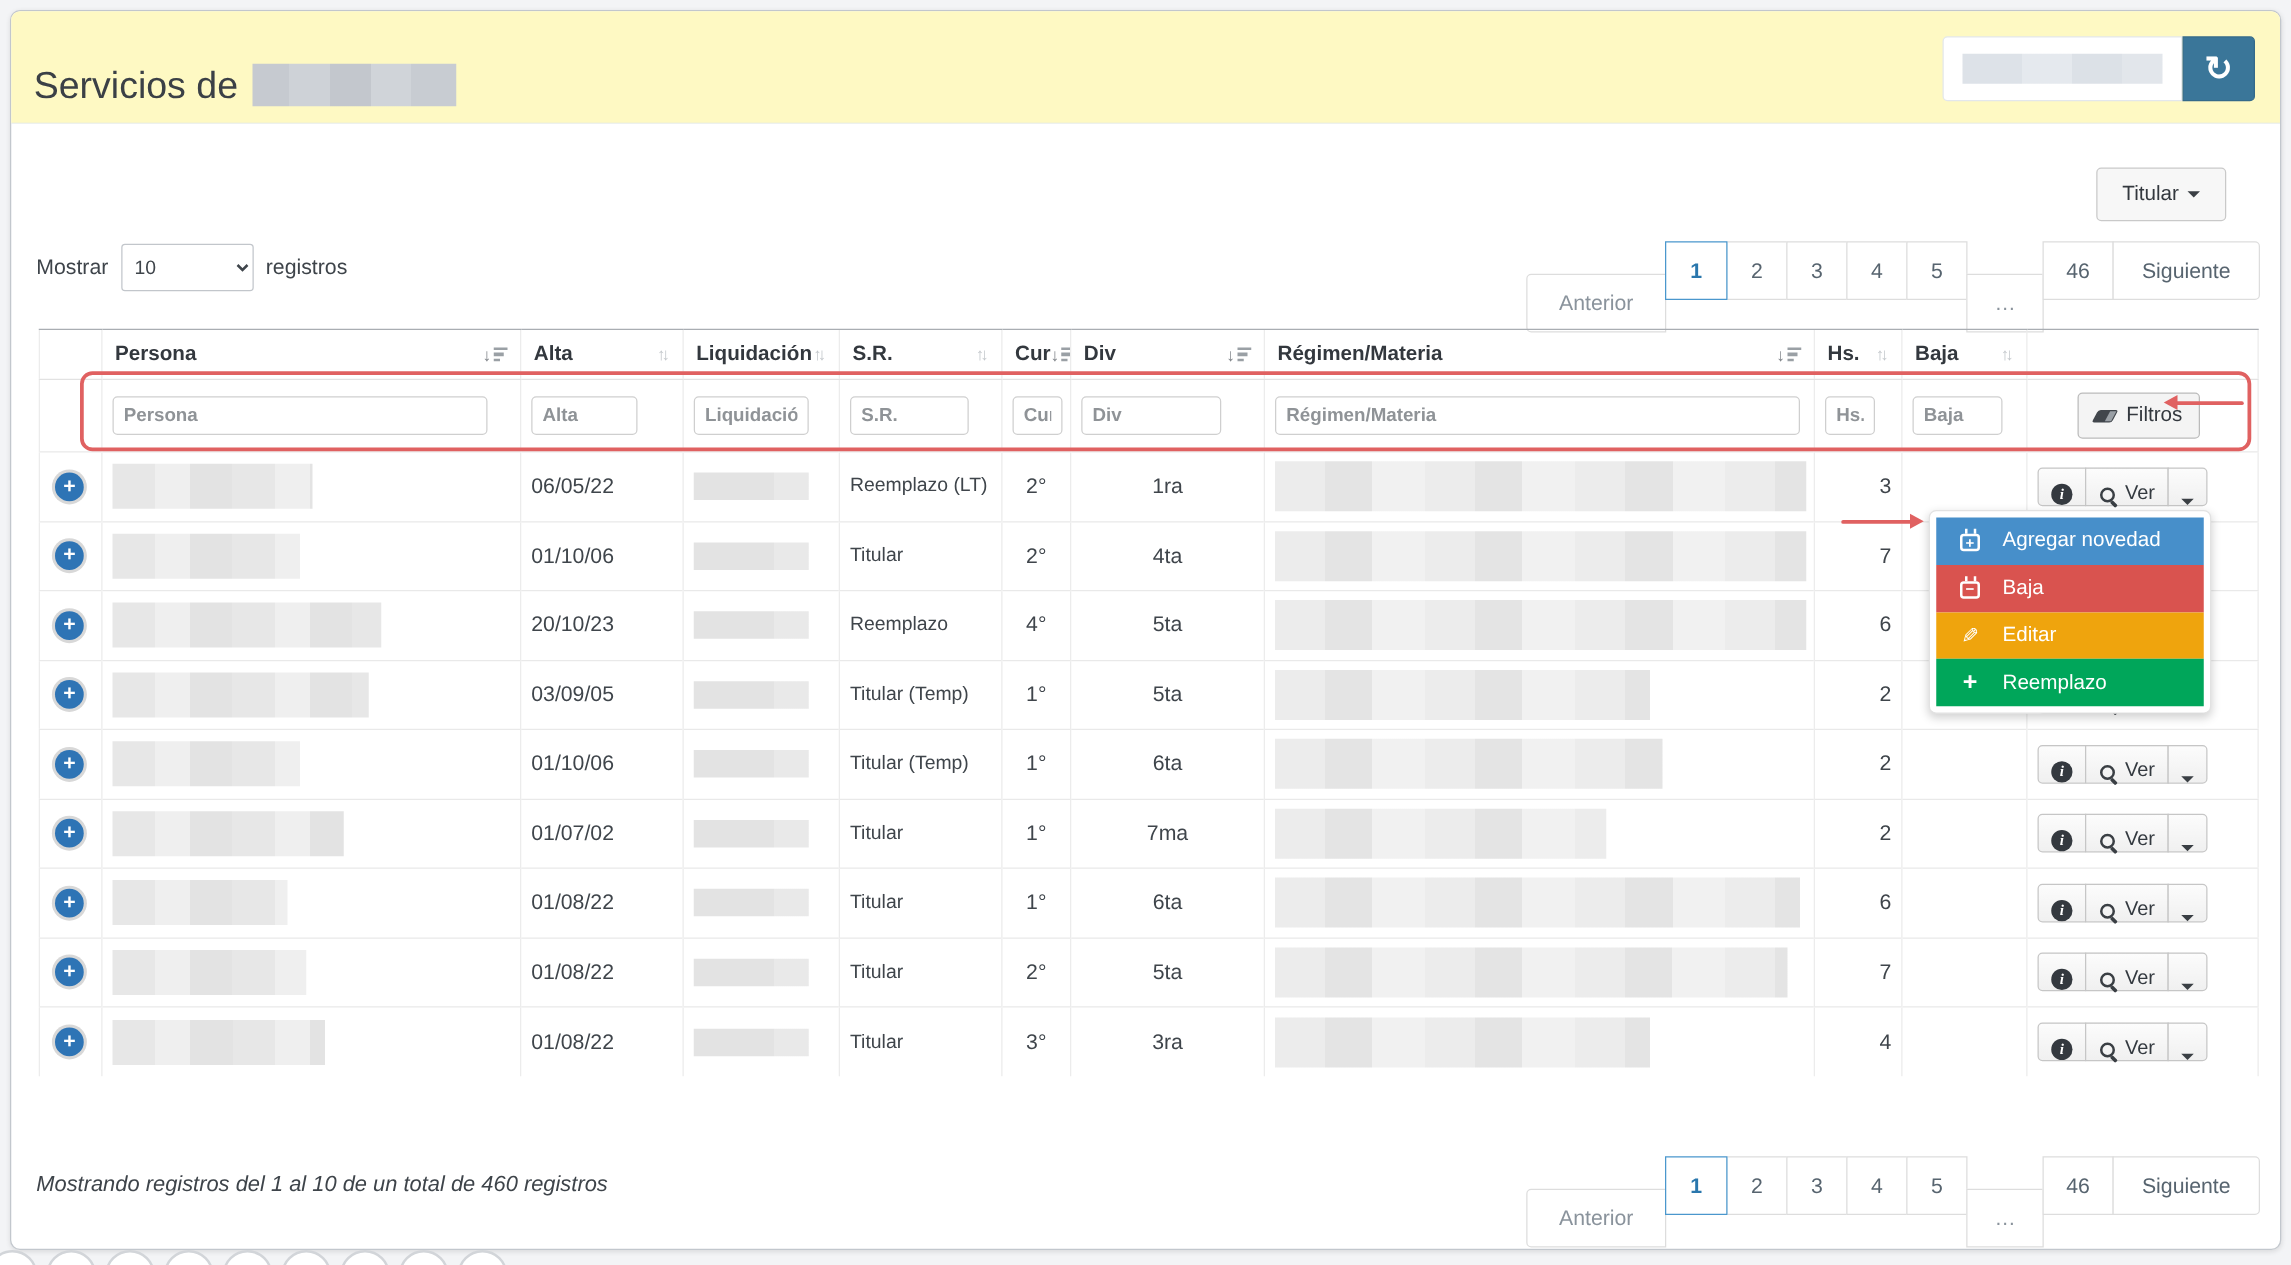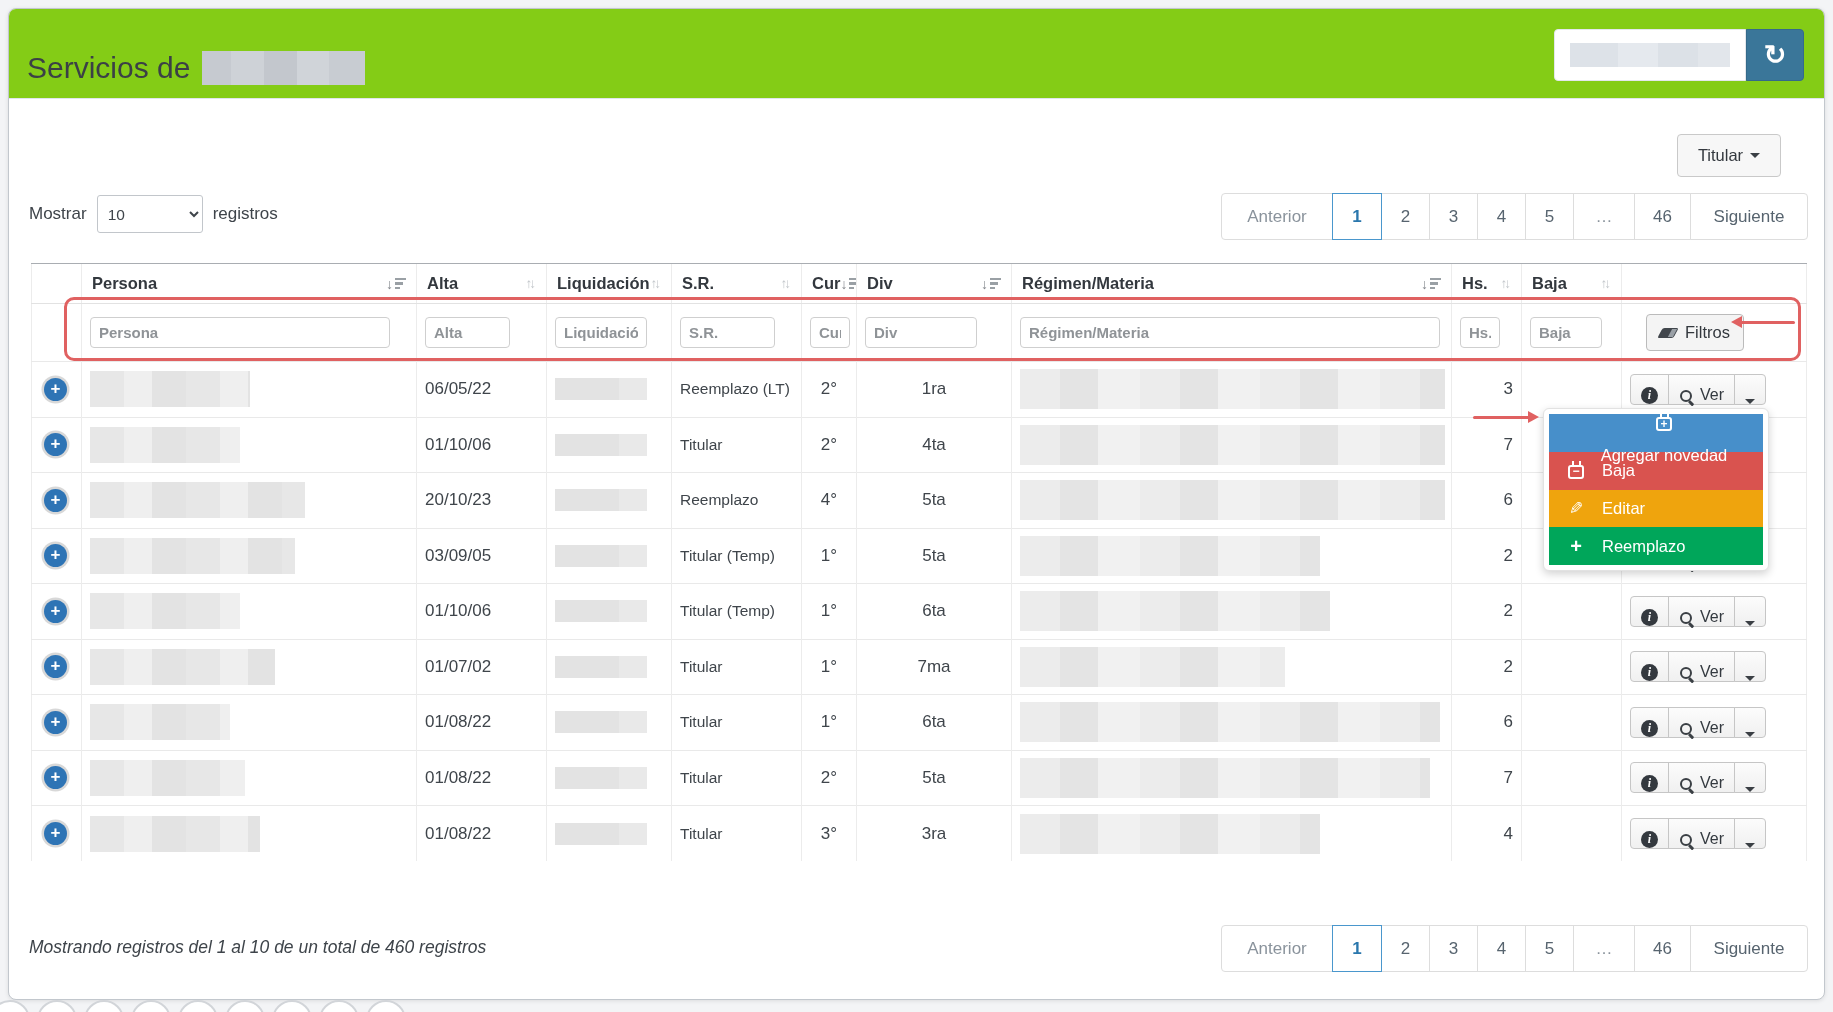--- a/index.html
+++ b/index.html
@@ -12,21 +12,21 @@
     color: #3f454b;
   }
   
   .card {
     position:absolute; left:8px; top:8px; width:1817px; height:992px;
     background:#fff; border:1px solid #c2c7cd; border-radius:8px;
     box-shadow:0 1px 4px rgba(0,0,0,.10);
   }
   .band {
     position:absolute; left:0; top:0; right:0; height:90px;
-    background:#84cc16; border-bottom:1px solid #e0e6ec;
+    background:#fef9c3; border-bottom:1px solid #e0e6ec;
     border-radius:7px 7px 0 0;
   }
   .page-title { position:absolute; left:18px; top:42px; font-size:30px; color:#3b4046; white-space:nowrap; }
   .title-blur {
     display:inline-block; width:163px; height:34px; vertical-align:-7px; margin-left:12px;
     background:linear-gradient(90deg,#c6cad0 0 18%,#ced2d7 18% 38%,#c3c7cd 38% 58%,#d0d4d9 58% 78%,#c8ccd2 78%);
   }
   .search-group { position:absolute; left:1545px; top:20px; height:52px; display:flex; }
   .search-input {
     width:192px; height:52px; background:#fff; border:1px solid #e3e7ec;
@@ -59,21 +59,21 @@
   
   .pager { position:absolute; right:16px; display:flex; }
   .pager.top { top:184px; } .pager.bottom { top:916px; }
   .pg {
     height:47px; display:flex; align-items:center; justify-content:center;
     background:#fff; border:1px solid #ddd; margin-left:-1px;
     font-size:17px; color:#57646f; cursor:pointer; position:relative;
   }
   .pg.first { border-radius:4px 0 0 4px; margin-left:0; }
   .pg.last  { border-radius:0 4px 4px 0; }
-  .pg.muted { color:#8a939c; }
+  .pg.muted { color:#8a939c;margin-top:26px; }
   .pg.num { width:49px; }
   .pg.w-prev { width:112px; } .pg.w-next { width:118px; }
   .pg.w-dots { width:62px; } .pg.w-46 { width:57px; }
   .pg.active { width:50px; color:#2a77ad; font-weight:bold; border-color:#4a97cd; z-index:2; }
 
   
   table.dt {
     position:absolute; left:22px; top:254px; width:1775px;
     border-collapse:collapse; table-layout:fixed;
     border-left:1px solid #ececec; border-right:1px solid #ececec;
@@ -97,21 +97,21 @@
 
   .dt tr.filter-row td { height:58px; padding:0 8px; vertical-align:middle; }
   .f-in {
     height:31px; border:1px solid #cfcfcf; border-radius:4px; padding:0 8px;
     font-family:inherit; font-size:15px; font-weight:bold; color:#555; background:#fff; width:100%;
   }
   .f-in::placeholder { color:#8f9397; opacity:1; font-weight:bold; }
   .w-persona{ width:300px; } .w-alta{ width:85px; } .w-liq{ width:92px; } .w-sr{ width:95px; }
   .w-cur{ width:40px; } .w-div{ width:112px; } .w-reg{ width:420px; } .w-hs{ width:40px; } .w-baja{ width:72px; }
   .filtros-btn {
-    margin-left:16px; height:37px; padding:0 13px; background:#f4f4f4; border:1px solid #bbb;
+    margin-left:32px; height:37px; padding:0 13px; background:#f4f4f4; border:1px solid #bbb;
     border-radius:4px; cursor:pointer; font-family:inherit; font-size:16.5px; color:#33383e;
     display:inline-flex; align-items:center; gap:9px;
   }
   .eraser { display:inline-block; width:16px; height:10px; background:#41464c;
     transform:skewX(-28deg); border-radius:2px; position:relative; }
   .eraser::after { content:""; position:absolute; right:1px; top:1px; bottom:1px; width:5px; background:#9aa0a6; }
 
   .dt tbody td { height:55.5px; border-top:1px solid #e9e9e9; vertical-align:middle; padding:0 8px; }
   .c-cur, .c-div { text-align:center; }
   .c-hs { text-align:right; padding-right:16px; }
@@ -144,21 +144,21 @@
   .mag::after { content:""; position:absolute; left:11px; top:11px; width:6px; height:2.5px; background:#3a3f44; transform:rotate(45deg); transform-origin:0 0; border-radius:1px; }
 
   
   .row-menu {
     position:absolute; left:1534px; top:399px; width:226px; z-index:20;
     background:#fff; border:1px solid #e2e2e2; border-radius:6px; padding:5px;
     box-shadow:0 3px 8px rgba(0,0,0,.18);
   }
   .mi { height:37.75px; display:flex; align-items:center; gap:15px; padding-left:16px;
     color:#fff; font-size:16.5px; cursor:pointer; }
-  .mi-blue { background:#478fca;flex-direction:column; } .mi-red { background:#d9534f; }
+  .mi-blue { background:#478fca; } .mi-red { background:#d9534f; }
   .mi-orange { background:#efa40d; } .mi-green { background:#00a65a; }
   .ic-slot { width:22px; display:flex; justify-content:center; }
   .cal { position:relative; display:inline-block; width:16px; height:14px; border:2px solid #fff; border-radius:3px; margin-top:3px; }
   .cal::before { content:""; position:absolute; top:-6px; left:2px; width:2px; height:4px; background:#fff; box-shadow:7px 0 0 #fff; }
   .cal::after { position:absolute; left:0; right:0; top:-2px; text-align:center; font-size:12px; font-weight:bold; color:#fff; }
   .cal-plus::after { content:"+"; }
   .cal-minus::after { content:"−"; top:-3px; }
   .pencil-ic { color:#fff; font-size:17px; transform:scaleX(-1); display:inline-block; }
   .pencil-ic::before { content:"✎"; }
   .plus-ic { color:#fff; font-size:20px; font-weight:bold; line-height:1; }

